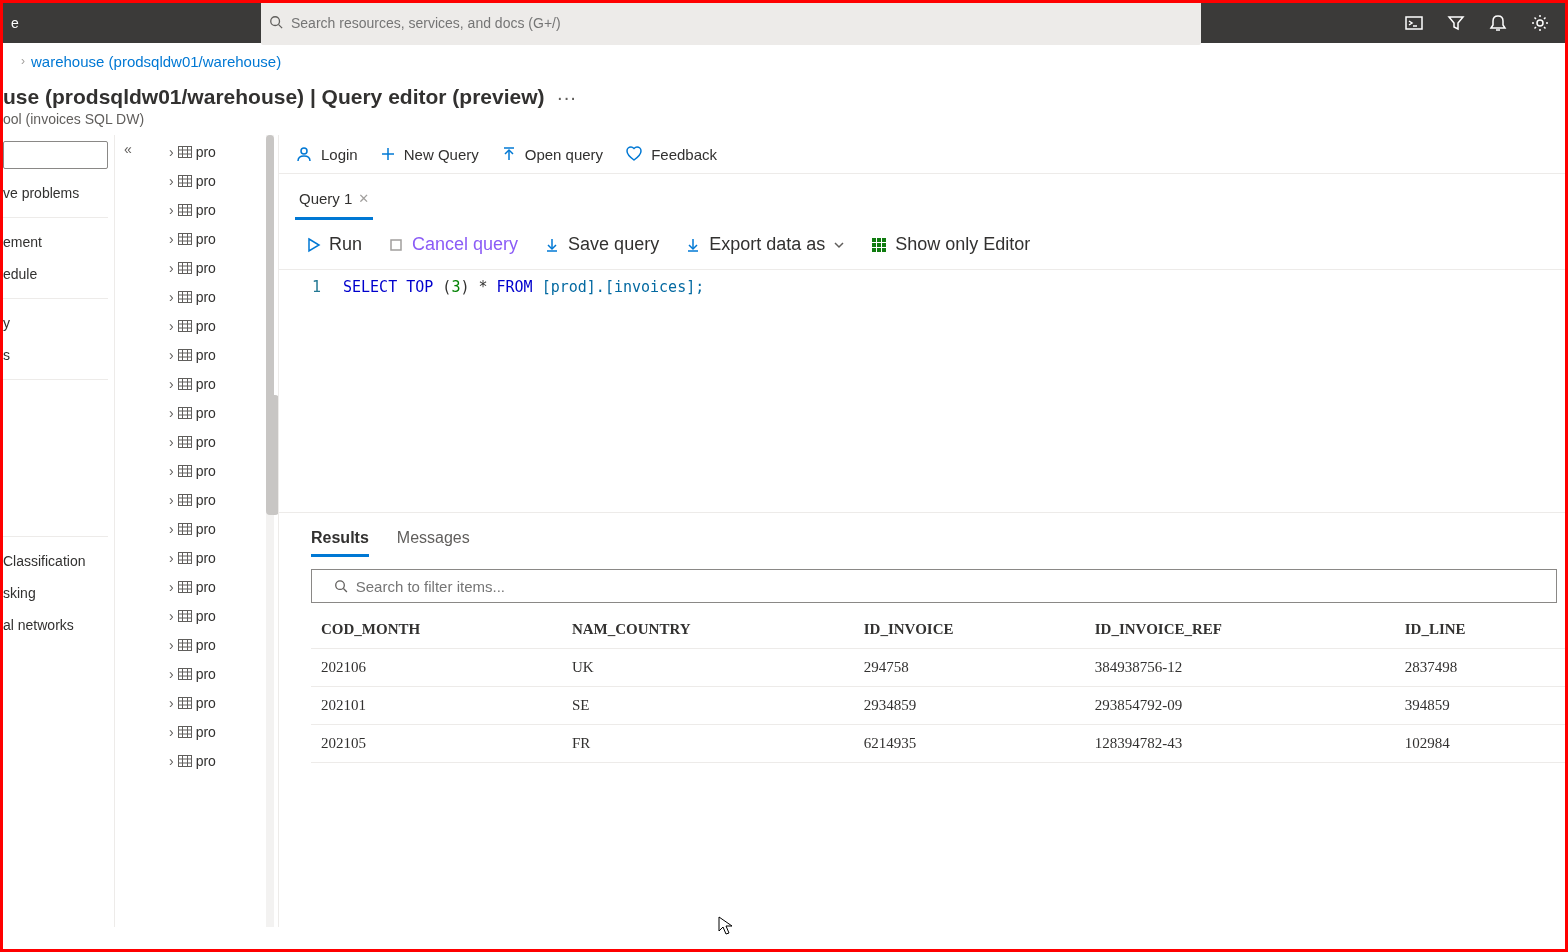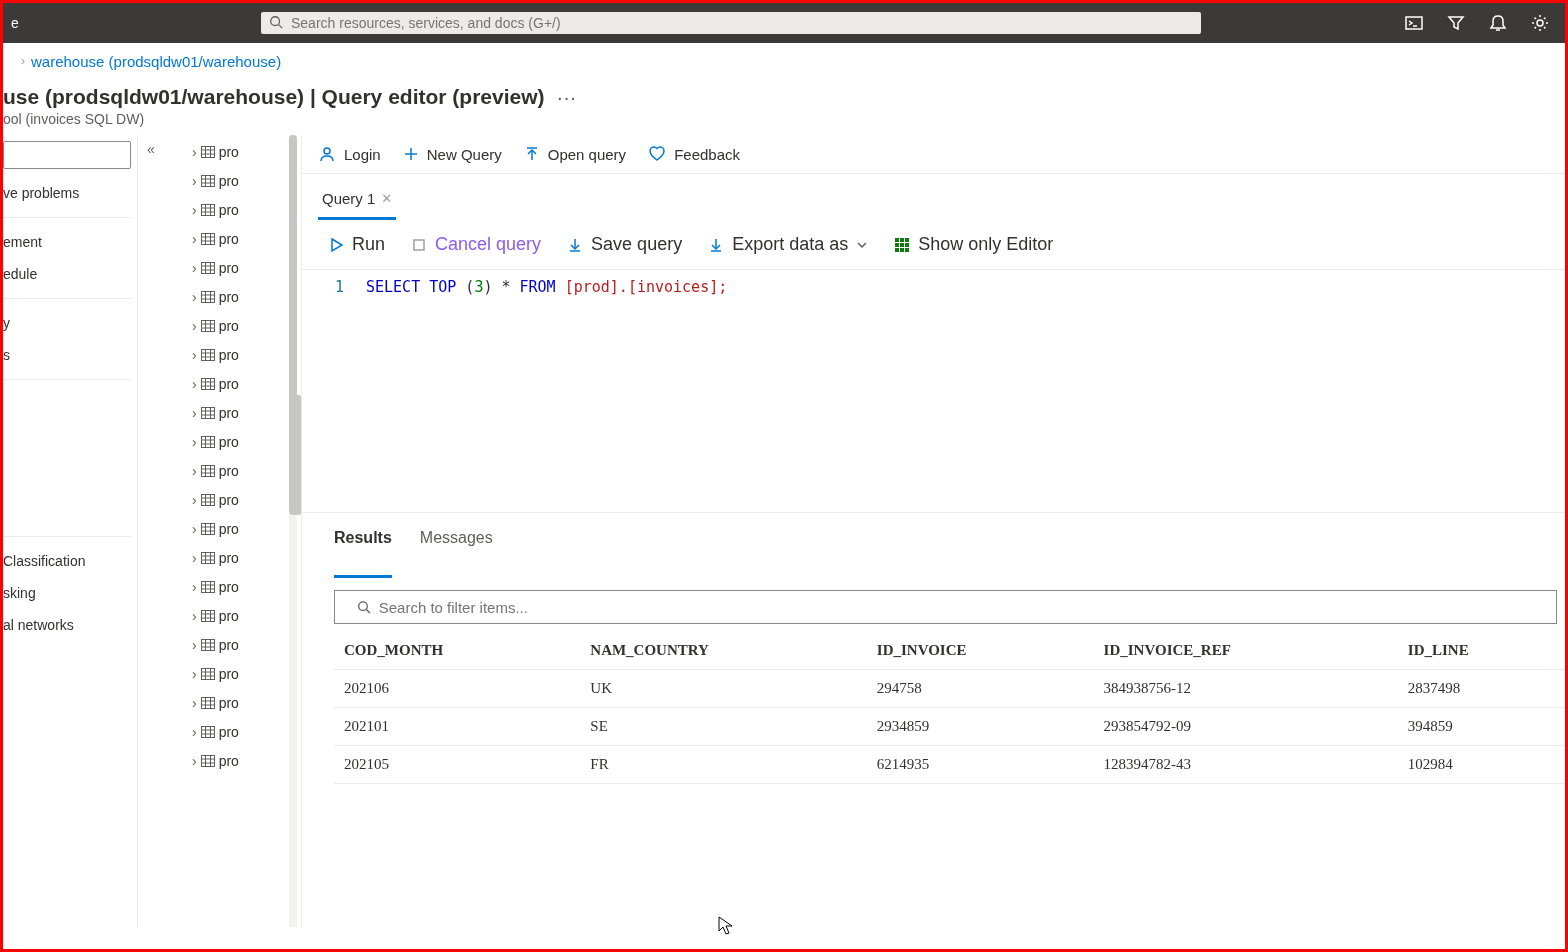--- a/index.html
+++ b/index.html
@@ -22,21 +22,21 @@
     padding: 0 8px;
   }
   .topbar .home-corner {
     width: 250px;
     color: #fff;
     font-size: 14px;
     padding-left: 0;
   }
   .searchbar {
     flex: 0 0 940px;
-    height: 22px;
+    height: 44px;
     background: #edebe9;
     border-radius: 2px;
     display: flex;
     align-items: center;
     padding: 0 8px;
     color: #605e5c;
   }
   .searchbar .si { margin-right: 8px; }
   .searchbar input {
     border: none; background: transparent; outline: none;
@@ -64,21 +64,21 @@
   .title-area .title-row { display:flex; align-items:center; gap:12px;}
   .title-area h1 {
     font-weight:600; font-size:21px; color:#323130;
     white-space:nowrap; overflow:hidden;
   }
   .title-area .more { color:#605e5c; cursor:pointer; font-size:20px;}
   .title-area .subtitle { color:#605e5c; font-size:14px; margin-top:2px;}
   
   .main-row { display:flex; height: calc(100% - 40px - 36px - 78px); }
   .leftnav {
-    width: 135px; border-right:1px solid #edebe9;
+    width: 112px; border-right:1px solid #edebe9;
     padding: 6px 0; font-size:14px; color:#323130;
     overflow:hidden;
   }
   .leftnav .search-mini {
     margin: 0 6px 8px 0;
     height:28px; border:1px solid #8a8886; border-radius:2px;
   }
   .leftnav .nav-item {
     padding:8px 6px 8px 0; white-space:nowrap; overflow:hidden;
     cursor:pointer;
@@ -137,25 +137,25 @@
   
   .editor-wrap { display:flex; position:relative; border-top:1px solid #edebe9;}
   .gutter { width:52px; text-align:right; padding:8px 10px 0 0; color:#237893; font-size:15px; font-family:Consolas,monospace;}
   .code {
     flex:1; padding:8px 0 0 12px; font-family:Consolas,monospace; font-size:15px;
     height:242px;
   }
   .kw { color:#0000cd; }
   .num { color:#008000; }
   .op { color:#323130; }
-  .ident { color:#b91c1c; }
+  .ident { color:#0369a1; }
   
   .results-area { border-top:1px solid #edebe9; padding:10px 0 0 24px;}
   .res-tabs { display:flex; gap:28px; padding:0 8px;}
-  .res-tabs .rtab { padding:6px 0 28px 0; font-size:16px; cursor:pointer; color:#605e5c;text-align:right;}
+  .res-tabs .rtab { padding:6px 0 7px 0; font-size:16px; cursor:pointer; color:#605e5c;text-align:right;}
   .res-tabs .rtab.active { color:#323130; font-weight:600; border-bottom:3px solid #0078d4;}
   .filterbox {
     margin:12px 8px 0 8px; height:34px; border:1px solid #8a8886;
     display:flex; align-items:center; padding:0 22px; color:#605e5c;
   }
   .filterbox input { border:none; outline:none; width:100%; font-size:15px; margin-left:8px;}
   table.res {
     width:calc(100% - 8px); margin:8px 0 0 8px; border-collapse:collapse; font-size:15px;font-family:Liberation Serif, serif;
   }
   table.res th {

